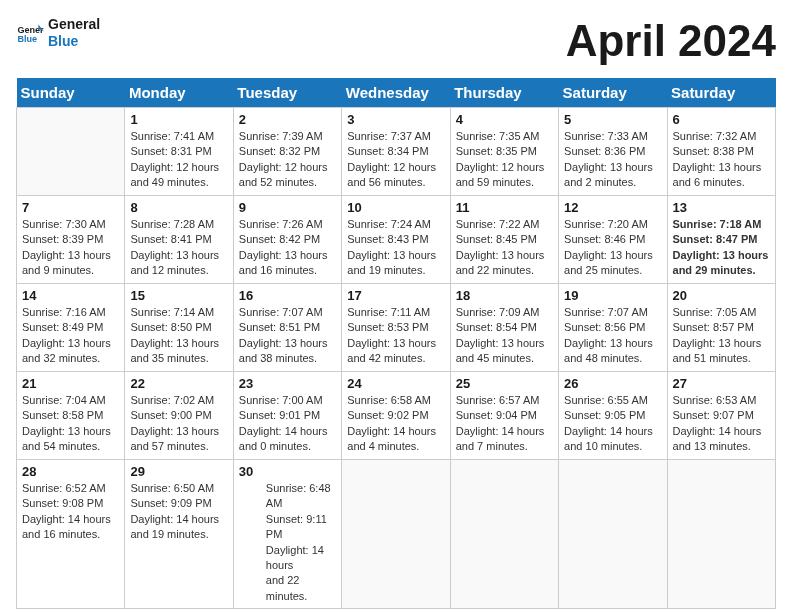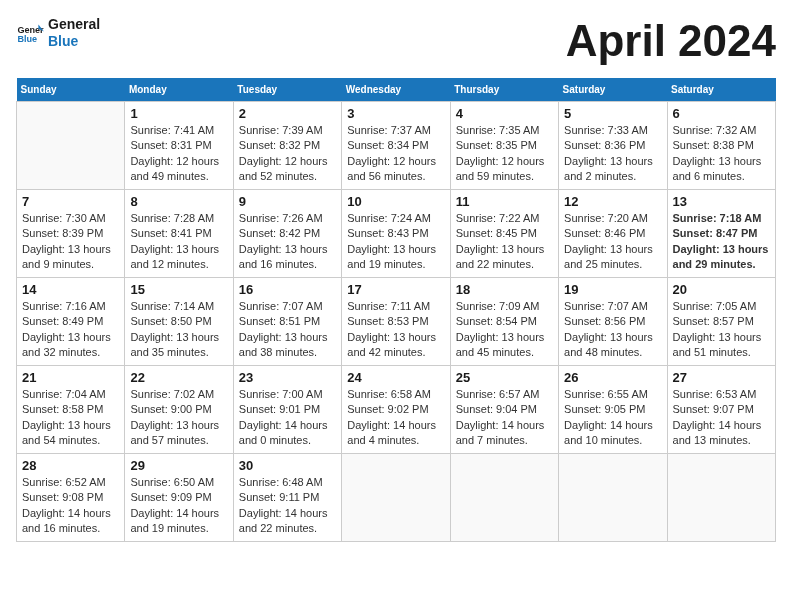--- a/index.html
+++ b/index.html
@@ -40,21 +40,21 @@
     table {
       width: 100%;
       border-collapse: collapse;
       font-size: 11px;
     }
     thead tr th {
       background-color: #1a75bb;
       color: #fff;
       padding: 6px 4px;
       text-align: left;
-      font-size: 10px;
+      font-size: 15px;
       font-weight: bold;
     }
     tbody tr td {
       border: 1px solid #ccc;
       vertical-align: top;
       padding: 4px 5px;
       width: calc(100% / 7);
       min-height: 80px;
       height: 88px;
     }
@@ -317,21 +317,21 @@
         </td>
         <td>
           <div class="day-num">29</div>
           <div class="day-info" style="white-space: pre-line;">Sunrise: 6:50 AM
 Sunset: 9:09 PM
 Daylight: 14 hours
 and 19 minutes.</div>
         </td>
         <td>
           <div class="day-num">30</div>
-          <div class="day-info" style="white-space: pre-line;">Sunrise: 6:48 AM
+          <div class="day-info" style="white-space: pre-line; margin-left: 27px;">Sunrise: 6:48 AM
 Sunset: 9:11 PM
 Daylight: 14 hours
 and 22 minutes.</div>
         </td>
         <td class="empty"></td>
         <td class="empty"></td>
         <td class="empty"></td>
         <td class="empty"></td>
       </tr>
     </tbody>

